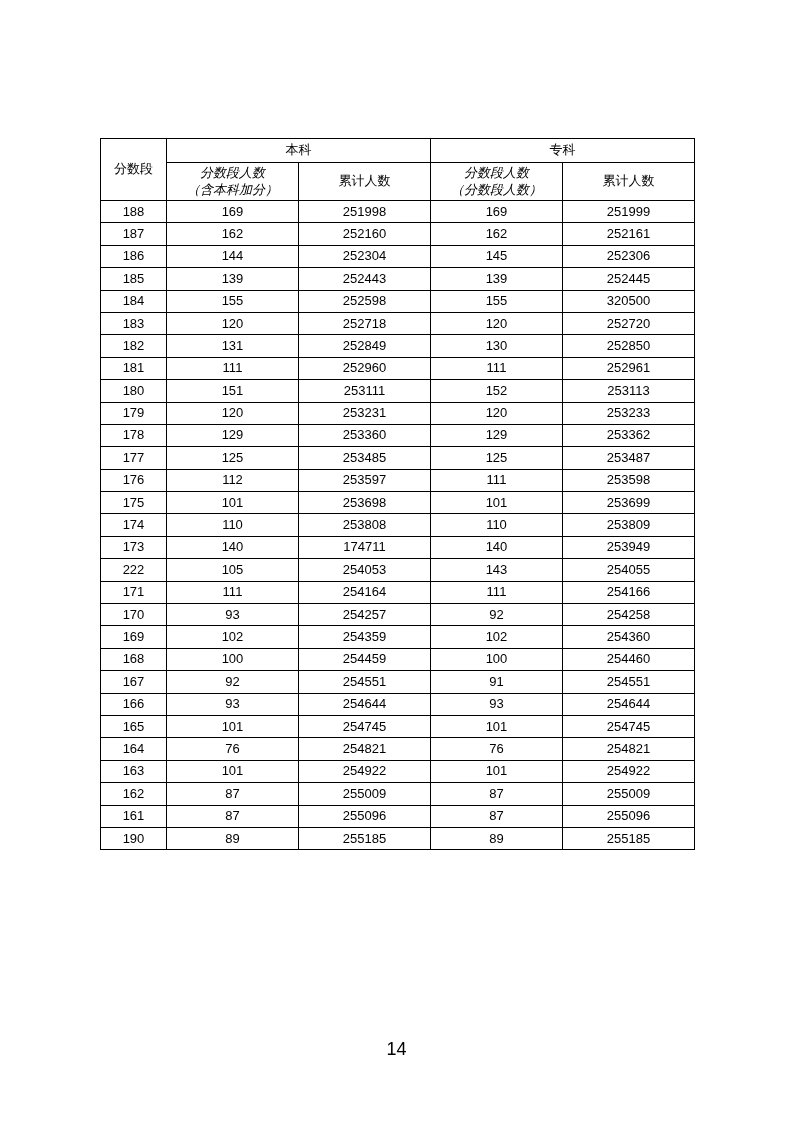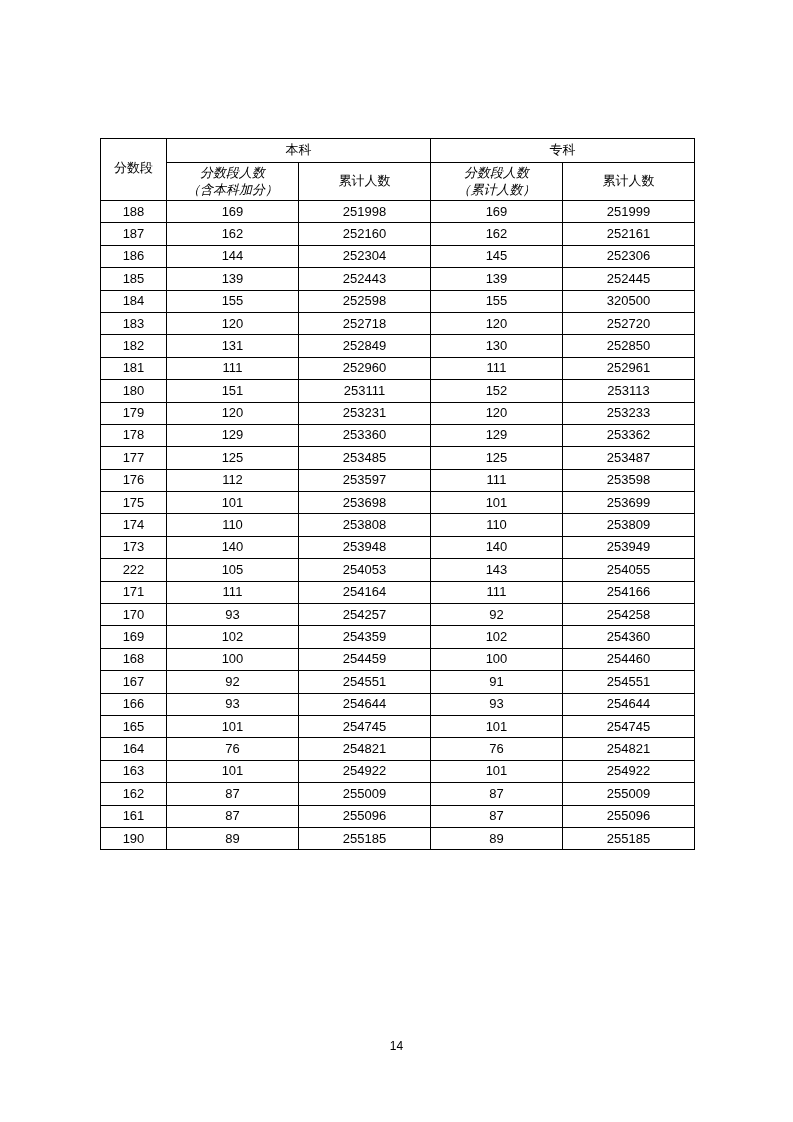--- a/index.html
+++ b/index.html
@@ -47,21 +47,20 @@
   .col-count { width: 132px; }
   .col-cum   { width: 132px; }
 
   .group-head-cell {
     height: 23px;
     font-size: 14px;
   }
   .score-head-cell {
     height: 60px;
     font-size: 14px;
-    font-family: Liberation Mono, monospace;
   }
   .sub-head-cell {
     height: 37px;
     font-size: 13.5px;
     font-style: italic;
   }
   .sub-head-cell .l1 { display: block; }
   .sub-head-cell .l2 { display: block; }
   .cum-head-cell {
     height: 37px;
@@ -71,21 +70,21 @@
   tbody td {
     height: 21.4px;
     font-size: 13px;
   }
   .page-number {
     position: absolute;
     left: 0;
     top: 1039px;
     width: 793px;
     text-align: center;
-    font-size: 12px;
+    font-size: 18px;
     color: #000000;
   }
 </style>
 </head>
 <body>
 
 <div class="page">
 
   <div class="table-wrap">
     <table class="score-table">
@@ -103,21 +102,21 @@
           <th class="group-head-cell" colspan="2">专科</th>
         </tr>
         <tr>
           <th class="sub-head-cell">
             <span class="l1">分数段人数</span>
             <span class="l2">（含本科加分）</span>
           </th>
           <th class="cum-head-cell">累计人数</th>
           <th class="sub-head-cell">
             <span class="l1">分数段人数</span>
-            <span class="l2">（累计人数）</span>
+            <span class="l2">（分数段人数）</span>
           </th>
           <th class="cum-head-cell">累计人数</th>
         </tr>
       </thead>
       <tbody id="table-body">
           <tr>
             <td>188</td>
             <td>169</td>
             <td>251998</td>
             <td>169</td>
@@ -217,21 +216,21 @@
           <tr>
             <td>174</td>
             <td>110</td>
             <td>253808</td>
             <td>110</td>
             <td>253809</td>
           </tr>
           <tr>
             <td>173</td>
             <td>140</td>
-            <td>253948</td>
+            <td>174711</td>
             <td>140</td>
             <td>253949</td>
           </tr>
           <tr>
             <td>222</td>
             <td>105</td>
             <td>254053</td>
             <td>143</td>
             <td>254055</td>
           </tr>

